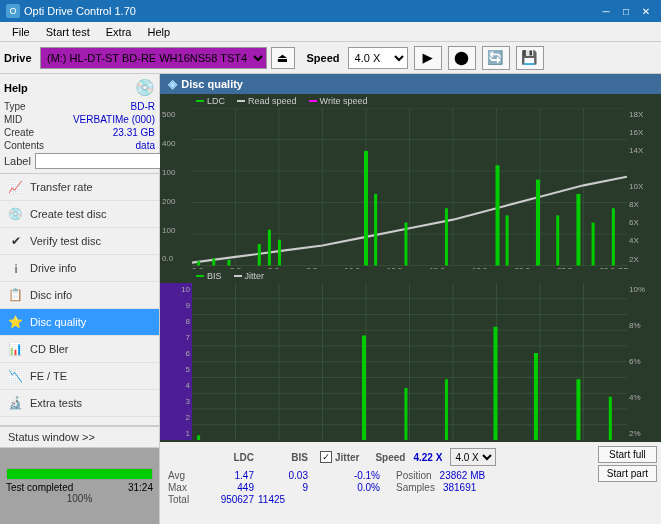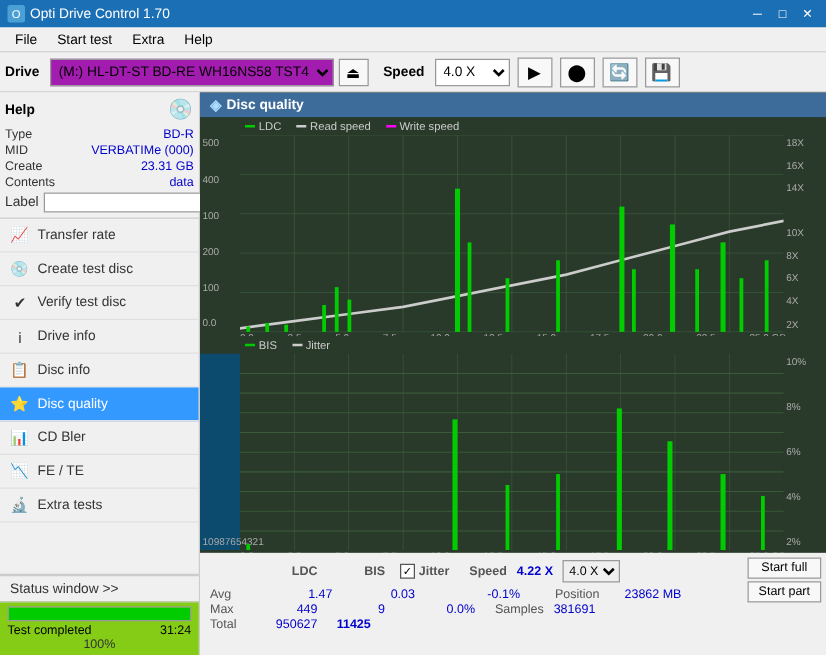--- a/index.html
+++ b/index.html
@@ -46,21 +46,21 @@
     
     .nav-items { flex: 1; overflow-y: auto; }
     .nav-item { display: flex; align-items: center; gap: 6px; padding: 5px 8px; cursor: pointer; font-size: 11px; border-bottom: 1px solid #e0e0e0; color: #333; }
     .nav-item.active { background: #3399ff; color: white; }
     .nav-item-icon { width: 16px; height: 16px; display: flex; align-items: center; justify-content: center; font-size: 12px; flex-shrink: 0; }
     
     
     .status-nav { display: flex; align-items: center; padding: 4px 8px; cursor: pointer; font-size: 11px; border-top: 1px solid #ccc; background: #f0f0f0; color: #333; }
     
     
-    .progress-area { padding: 3px 6px; border-top: 1px solid #ccc; background: #84cc16; }
+    .progress-area { padding: 20px 6px; border-top: 1px solid #ccc; background: #a3a3a3; }
     .progress-bar-outer { height: 12px; background: #e0e0e0; border: 1px solid #999; border-radius: 1px; overflow: hidden; }
     .progress-bar-inner { height: 100%; background: #00cc00; }
     .progress-row { display: flex; justify-content: space-between; font-size: 10px; margin-top: 2px; }
     
     
     .right-panel { flex: 1; display: flex; flex-direction: column; background: #2d2d2d; overflow: hidden; }
     
     
     .dq-header { background: #3d6b9a; color: white; padding: 3px 8px; font-size: 11px; font-weight: bold; display: flex; align-items: center; gap: 4px; }
     .dq-header-icon { color: #aaddff; font-size: 12px; }
@@ -322,21 +322,21 @@
             <div class="legend-dot" style="background:#00cc00;"></div>
             <span>BIS</span>
           </div>
           <div class="legend-item">
             <div class="legend-dot" style="background:#cccccc;"></div>
             <span>Jitter</span>
           </div>
         </div>
 
         <div style="display:flex; height: calc(100% - 16px);">
-          <div style="width:32px; display:flex; flex-direction:row; justify-content:space-between; padding:2px 2px; background:#0c4a6e; align-items:flex-end;">
+          <div style="width:32px; display:flex; flex-direction:column; justify-content:space-between; padding:2px 2px; background:#4c1d95; align-items:flex-end;">
             <span style="font-size:8px;color:#aaa;">10</span>
             <span style="font-size:8px;color:#aaa;">9</span>
             <span style="font-size:8px;color:#aaa;">8</span>
             <span style="font-size:8px;color:#aaa;">7</span>
             <span style="font-size:8px;color:#aaa;">6</span>
             <span style="font-size:8px;color:#aaa;">5</span>
             <span style="font-size:8px;color:#aaa;">4</span>
             <span style="font-size:8px;color:#aaa;">3</span>
             <span style="font-size:8px;color:#aaa;">2</span>
             <span style="font-size:8px;color:#aaa;">1</span>
@@ -411,42 +411,42 @@
             <div class="checkbox">✓</div>
             <span style="font-size:10px; color:#555; font-weight:bold;">Jitter</span>
           </div>
           <span style="margin-left:12px; font-size:10px; color:#555; font-weight:bold;">Speed</span>
           <span style="font-size:10px; color:#0000cc; font-weight:bold; margin-left:4px;">4.22 X</span>
           <select style="height:18px; font-size:10px; border:1px solid #999; margin-left:4px;">
             <option>4.0 X</option>
           </select>
         </div>
 
-        <div style="display:flex; align-items:center; gap:16px; margin-bottom:1px;">
+        <div style="display:flex; align-items:center; gap:4px; margin-bottom:1px;">
           <span style="width:32px; font-size:10px; color:#555;">Avg</span>
           <span style="width:50px; font-size:10px; color:#0000cc; text-align:right;">1.47</span>
           <span style="width:50px; font-size:10px; color:#0000cc; text-align:right;">0.03</span>
           <span style="width:60px; font-size:10px; color:#0000cc; text-align:right; margin-left:8px;">-0.1%</span>
           <span style="margin-left:12px; font-size:10px; color:#555;">Position</span>
           <span style="font-size:10px; color:#0000cc; margin-left:4px;">23862 MB</span>
         </div>
 
         <div style="display:flex; align-items:center; gap:4px; margin-bottom:1px;">
           <span style="width:32px; font-size:10px; color:#555;">Max</span>
           <span style="width:50px; font-size:10px; color:#0000cc; text-align:right;">449</span>
           <span style="width:50px; font-size:10px; color:#0000cc; text-align:right;">9</span>
           <span style="width:60px; font-size:10px; color:#0000cc; text-align:right; margin-left:8px;">0.0%</span>
           <span style="margin-left:12px; font-size:10px; color:#555;">Samples</span>
           <span style="font-size:10px; color:#0000cc; margin-left:4px;">381691</span>
         </div>
 
         <div style="display:flex; align-items:center; gap:4px; margin-bottom:1px;">
           <span style="width:32px; font-size:10px; color:#555;">Total</span>
           <span style="width:50px; font-size:10px; color:#0000cc; text-align:right;">950627</span>
-          <span style="width:50px; font-size:10px; color:#0000cc; text-align:center;font-weight:bold;">11425</span>
+          <span style="width:50px; font-size:10px; color:#0000cc; text-align:left;">11425</span>
         </div>
       </div>
 
       <div class="bottom-right">
         <button class="action-btn">Start full</button>
         <button class="action-btn">Start part</button>
       </div>
     </div>
 
   </div>

